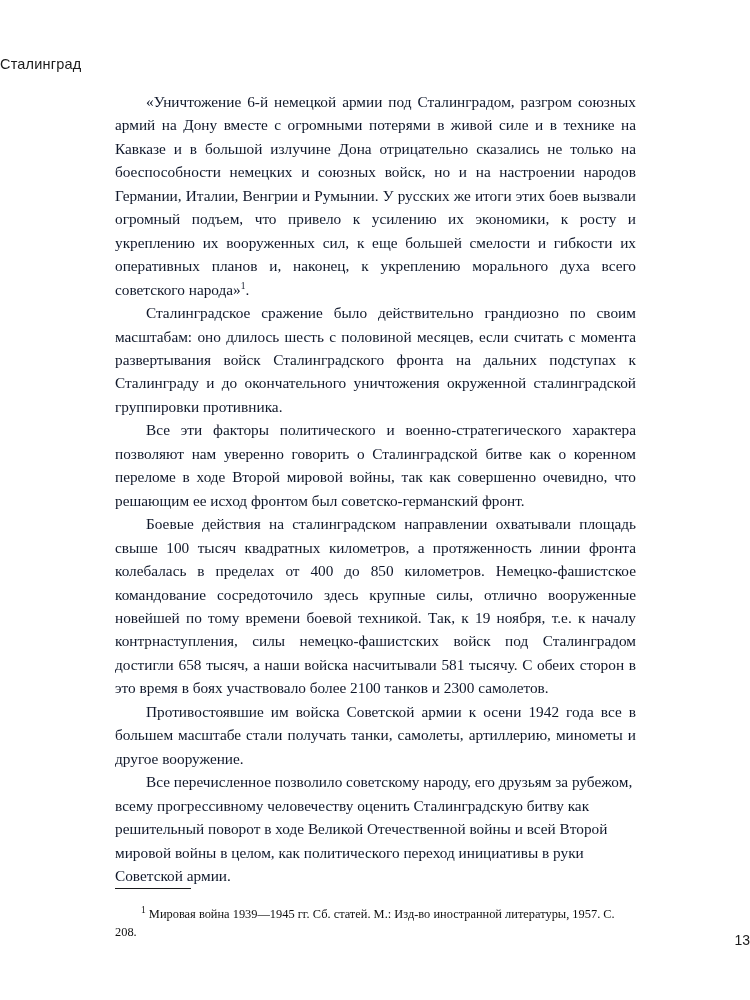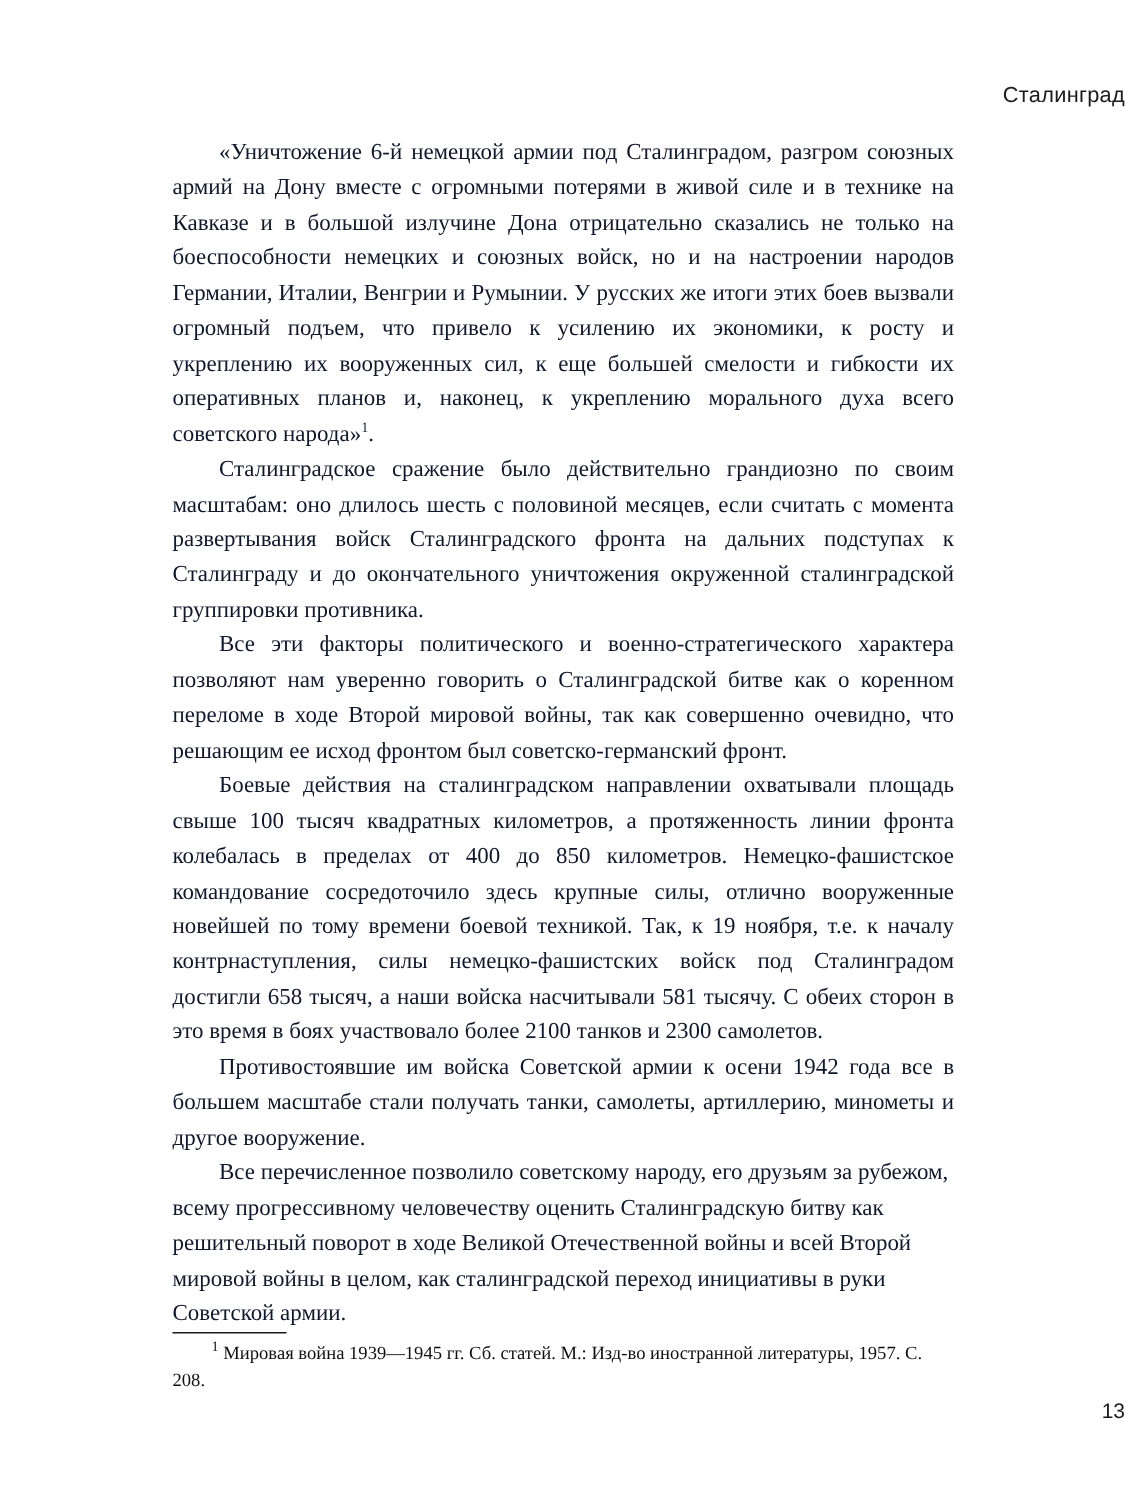--- a/index.html
+++ b/index.html
@@ -18,21 +18,21 @@
     overflow: hidden;
     box-sizing: border-box;
   }
 
   
   .running-head {
     position: absolute;
     top: 56px;
     left: 0;
     width: 750px;
-    text-align: right;
+    text-align: left;
     font-family: "Liberation Sans", sans-serif;
     font-size: 14.5px;
     color: #1b1b1b;
     letter-spacing: 0.2px;
   }
 
   
   .textblock {
     position: absolute;
     top: 90px;
@@ -86,20 +86,21 @@
   }
 
   .footnote p {
     margin: 0;
     text-indent: 26px;
     text-align: justify;
   }
 
   .footnote p:last-child {
     text-align: left;
+    margin-top: 12px;
   }
 
   
   .folio {
     position: absolute;
     top: 932px;
     left: 0;
     width: 750px;
     text-align: right;
     font-family: "Liberation Sans", sans-serif;
@@ -119,21 +120,21 @@
     <p><span>«Уничтожение 6-й немецкой армии под Сталинградом, разгром союзных армий на Дону вместе с огромными потерями в живой силе и в технике на Кавказе и в большой излучине Дона отрицательно сказались не только на боеспособности немецких и союзных войск, но и на настроении народов Германии, Италии, Венгрии и Румынии. У русских же итоги этих боев вызвали огромный подъем, что привело к усилению их экономики, к росту и укреплению их вооруженных сил, к еще большей смелости и гибкости их оперативных планов и, наконец, к укреплению морального духа всего советского народа»</span><sup class="fn">1</sup><span>.</span></p>
 
     <p>Сталинградское сражение было действительно грандиозно по своим масштабам: оно длилось шесть с половиной месяцев, если считать с момента развертывания войск Сталинградского фронта на дальних подступах к Сталинграду и до окончательного уничтожения окруженной сталинградской группировки противника.</p>
 
     <p>Все эти факторы политического и военно-стратегического характера позволяют нам уверенно говорить о Сталинградской битве как о коренном переломе в ходе Второй мировой войны, так как совершенно очевидно, что решающим ее исход фронтом был советско-германский фронт.</p>
 
     <p>Боевые действия на сталинградском направлении охватывали площадь свыше 100 тысяч квадратных километров, а протяженность линии фронта колебалась в пределах от 400 до 850 километров. Немецко-фашистское командование сосредоточило здесь крупные силы, отлично вооруженные новейшей по тому времени боевой техникой. Так, к 19 ноября, т.е. к началу контрнаступления, силы немецко-фашистских войск под Сталинградом достигли 658 тысяч, а наши войска насчитывали 581 тысячу. С обеих сторон в это время в боях участвовало более 2100 танков и 2300 самолетов.</p>
 
     <p>Противостоявшие им войска Советской армии к осени 1942 года все в большем масштабе стали получать танки, самолеты, артиллерию, минометы и другое вооружение.</p>
 
-    <p>Все перечисленное позволило советскому народу, его друзьям за рубежом, всему прогрессивному человечеству оценить Сталинградскую битву как решительный поворот в ходе Великой Отечественной войны и всей Второй мировой войны в целом, как сталинградской переход инициативы в руки Советской армии.</p>
+    <p>Все перечисленное позволило советскому народу, его друзьям за рубежом, всему прогрессивному человечеству оценить Сталинградскую битву как решительный поворот в ходе Великой Отечественной войны и всей Второй мировой войны в целом, как политического переход инициативы в руки Советской армии.</p>
 
 
   </div>
 
   <div class="footnote-rule"></div>
 
   <div class="footnote">
     <p><sup class="fn">1</sup> <span>Мировая война 1939—1945 гг. Сб. статей. М.: Изд-во иностранной литературы, 1957. С. 208.</span></p>
   </div>
 

